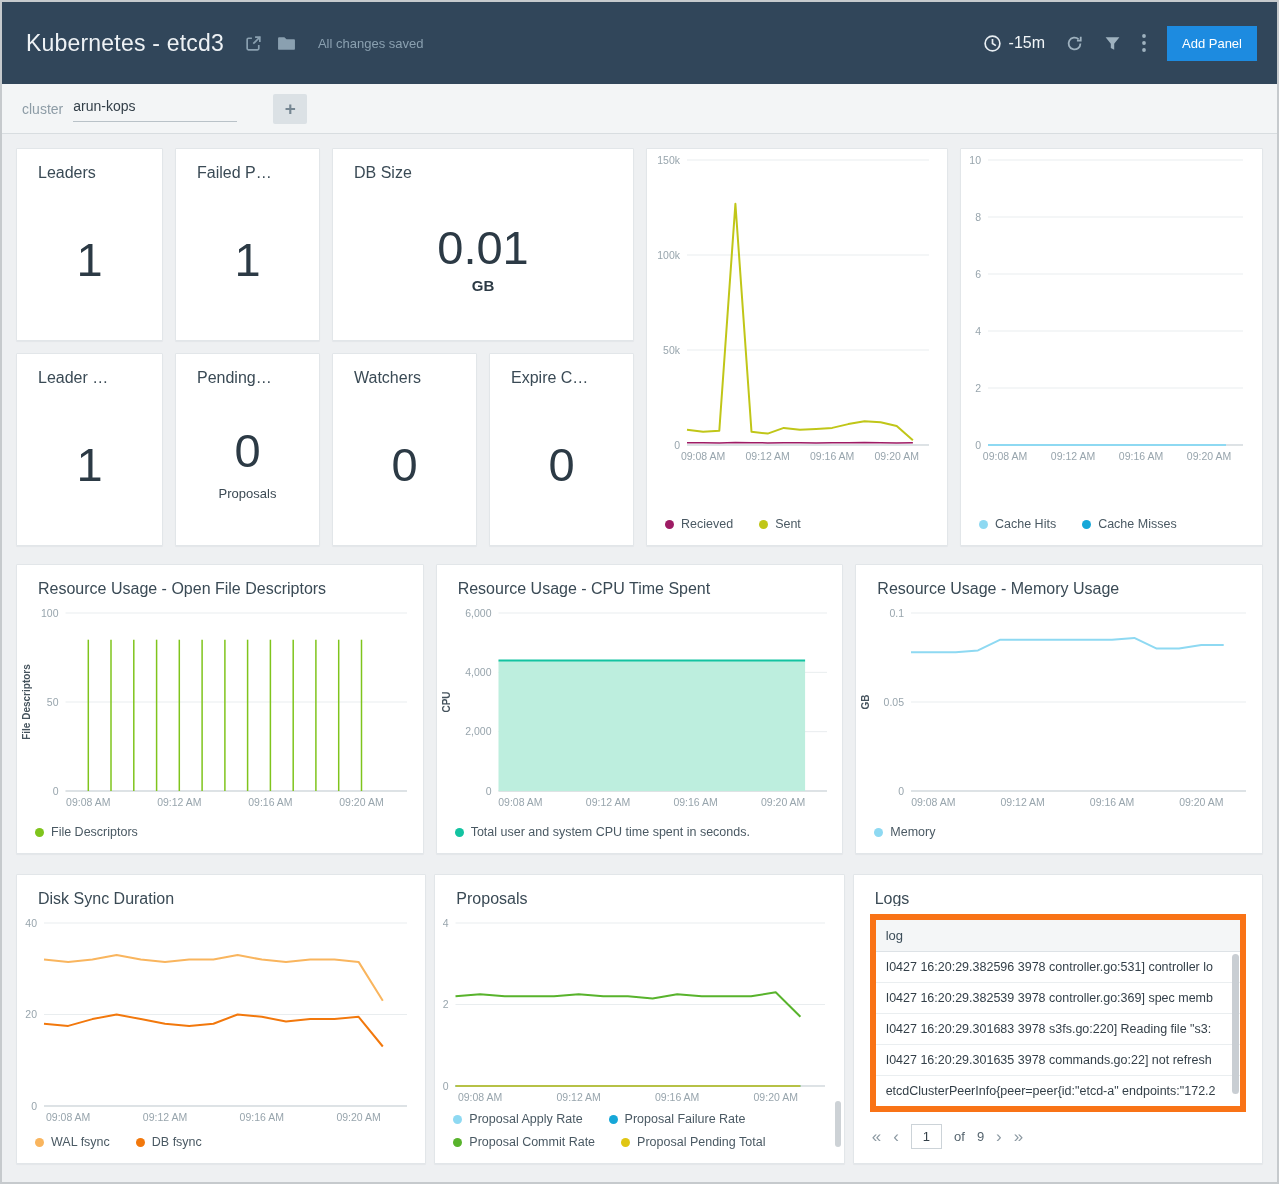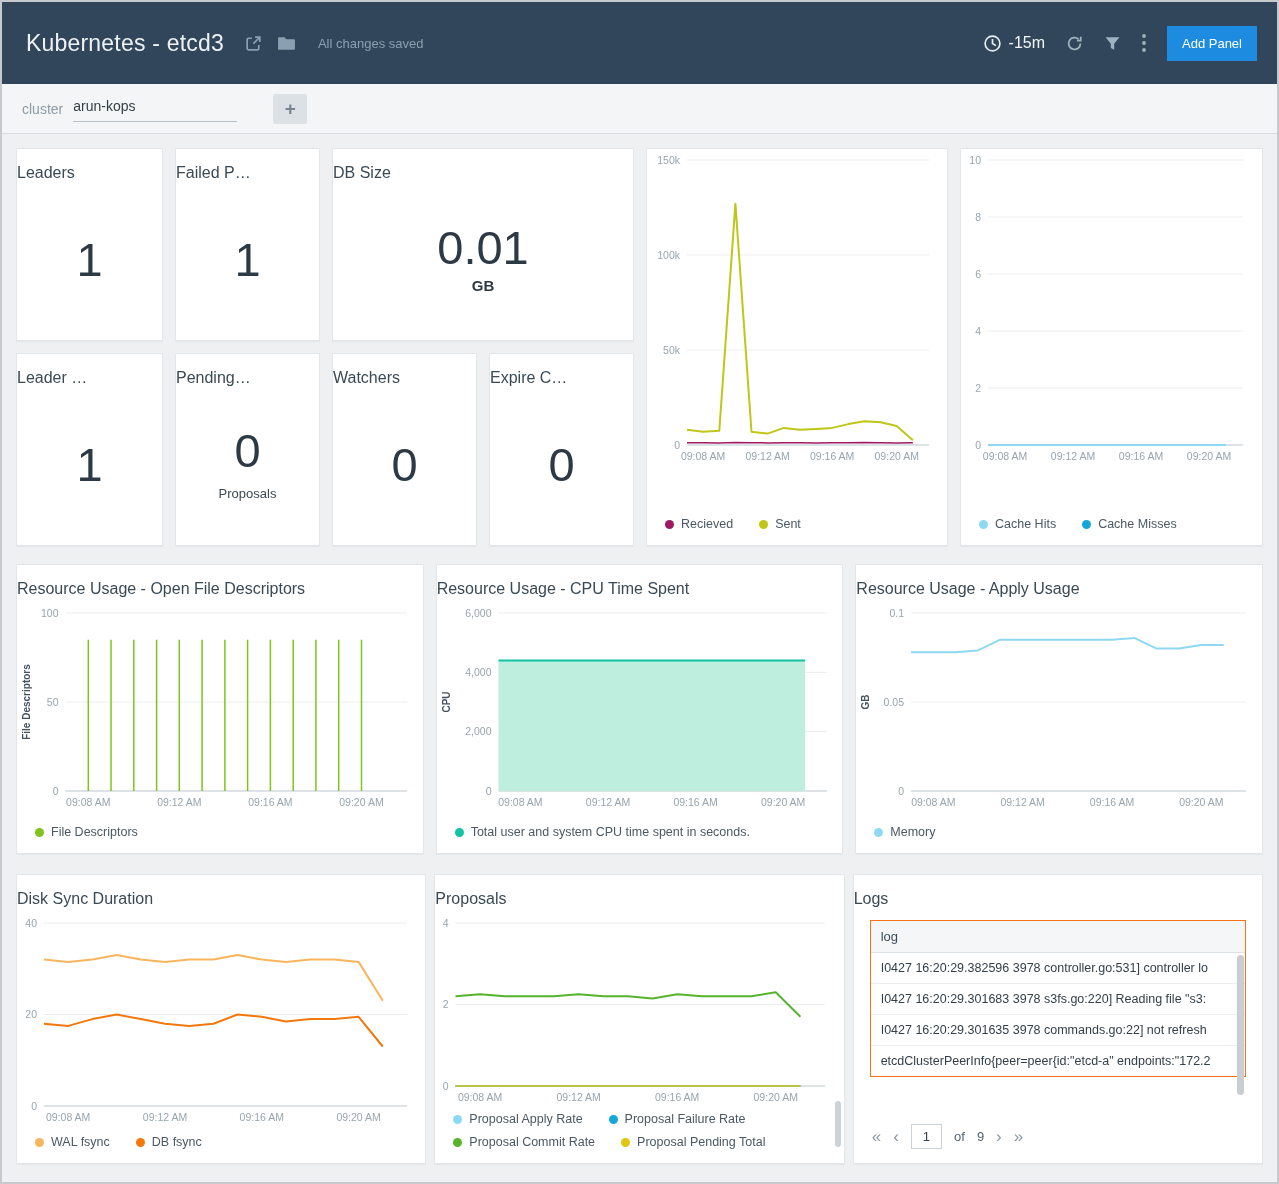--- a/index.html
+++ b/index.html
@@ -25,37 +25,37 @@
 
   
   .grid-top { display:grid; grid-template-columns:147px 145px 145px 145px 1fr 303px; grid-template-rows:193px 193px; gap:12px; margin:14px 14px 0; }
   .grid-mid { display:grid; grid-template-columns:1fr 1fr 1fr; gap:12px; margin:18px 14px 0; height:290px; }
   .grid-bot { display:grid; grid-template-columns:1fr 1fr 1fr; gap:8px; margin:20px 14px 17px; height:290px; }
   .p-leaders{grid-area:1/1;} .p-failed{grid-area:1/2;} .p-dbsize{grid-area:1/3/2/5;}
   .p-bytes{grid-area:1/5/3/6;} .p-cache{grid-area:1/6/3/7;}
   .p-leader2{grid-area:2/1;} .p-pending{grid-area:2/2;} .p-watchers{grid-area:2/3;} .p-expire{grid-area:2/4;}
 
   .panel { background:#fff; border:1px solid #e2e6e9; border-radius:1px; box-shadow:0 1px 1px rgba(40,60,80,.05); display:flex; flex-direction:column; overflow:hidden; position:relative; }
-  .panel-title { padding:15px 0 4px; font-size:16px; font-weight:500; color:#3a4a55; white-space:nowrap; overflow:hidden; }
+  .panel-title { padding:15px 21px 4px; font-size:16px; font-weight:500; color:#3a4a55; white-space:nowrap; overflow:hidden; }
 
   .stat-body { flex:1; display:flex; flex-direction:column; align-items:center; justify-content:center; padding-bottom:8px; }
   .stat-value { font-size:47px; font-weight:400; color:#2c3a45; line-height:1; }
   .stat-unit { font-size:15px; font-weight:bold; color:#2c3a45; margin-top:6px; }
   .stat-sub { font-size:13px; color:#3c4a54; margin-top:12px; }
 
   .chart { display:block; margin:4px 4px 0; }
   .chart .tick { font-size:10.5px; fill:#98a5ad; }
   .chart .ylab { font-size:10px; font-weight:bold; fill:#44525c; }
 
   .legend { display:flex; flex-wrap:wrap; gap:9px 26px; padding:0 18px; margin-top:auto; margin-bottom:14px; font-size:12.5px; color:#4a5963; }
   .legend-item { display:inline-flex; align-items:center; cursor:pointer; }
   .legend-item i { width:9px; height:9px; border-radius:50%; margin-right:7px; display:inline-block; }
 
   
-  .log-table { margin:8px 16px 0; border:1px solid #f97316; }
+  .log-table { margin:8px 16px 0; border:6px solid #f97316; }
   .log-head { background:#f4f6f7; padding:8px 10px; font-size:13px; font-weight:500; color:#3c4d59; border-bottom:1px solid #dde2e6; }
   .log-rows { position:relative; }
   .log-row { padding:8px 14px 8px 10px; font-size:12.5px; color:#333f48; border-bottom:1px solid #eaeef0; white-space:nowrap; overflow:hidden; }
   .log-row:last-child { border-bottom:none; }
   .log-scrollbar { position:absolute; right:1px; top:2px; width:7px; height:140px; background:#c9ced3; border-radius:4px; z-index:2; cursor:pointer; }
   .pager { display:flex; align-items:center; gap:12px; padding:12px 18px 14px; margin-top:auto; color:#8c99a2; }
   .pg { font-size:17px; line-height:1; cursor:pointer; }
   .page-box { border:1px solid #ccd3d8; background:#fff; padding:4px 11px; font-size:13px; color:#333f48; cursor:text; }
   .pg-of,.pg-total { font-size:13px; color:#55646e; }
   .side-scroll { position:absolute; right:3px; bottom:16px; width:6px; height:46px; background:#cdd2d6; border-radius:3px; cursor:pointer; }
@@ -269,21 +269,21 @@
           <text class="tick" x="342.2" y="200" text-anchor="middle">09:20 AM</text>
           <text class="ylab" transform="translate(9,96) rotate(-90)" text-anchor="middle">CPU</text>
           <polygon fill="#bdeede" points="57.5,185 57.5,54.5 79.4,54.5 101.3,54.5 123.2,54.5 145.1,54.5 167.0,54.5 188.9,54.5 210.8,54.5 232.7,54.5 254.6,54.5 276.5,54.5 298.4,54.5 320.3,54.5 342.2,54.5 364.1,54.5 364.1,185"></polygon>
           <polyline fill="none" stroke="#13c3a1" stroke-width="2" stroke-linejoin="round" points="57.5,54.5 79.4,54.5 101.3,54.5 123.2,54.5 145.1,54.5 167.0,54.5 188.9,54.5 210.8,54.5 232.7,54.5 254.6,54.5 276.5,54.5 298.4,54.5 320.3,54.5 342.2,54.5 364.1,54.5"></polyline>
         </svg>
       <div class="legend">
           <span class="legend-item"><i style="background: rgb(19, 195, 161);"></i>Total user and system CPU time spent in seconds.</span>
         </div>
     </section>
     <section class="panel">
-      <div class="panel-title">Resource Usage - Apply Usage</div>
+      <div class="panel-title">Resource Usage - Memory Usage</div>
       <svg class="chart" width="400" height="205">
           <line x1="51" x2="386" y1="185" y2="185" stroke="#e9edef"></line>
           <text class="tick" x="44" y="188.5" text-anchor="end">0</text>
           <line x1="51" x2="386" y1="96" y2="96" stroke="#e9edef"></line>
           <text class="tick" x="44" y="99.5" text-anchor="end">0.05</text>
           <line x1="51" x2="386" y1="7" y2="7" stroke="#e9edef"></line>
           <text class="tick" x="44" y="10.5" text-anchor="end">0.1</text>
           <line x1="51" x2="386" y1="185" y2="185" stroke="#c7cfd4"></line>
           <text class="tick" x="73.33333333333333" y="200" text-anchor="middle">09:08 AM</text>
           <text class="tick" x="162.66666666666669" y="200" text-anchor="middle">09:12 AM</text>
@@ -348,20 +348,21 @@
         </div>
       <span class="side-scroll"></span>
     </section>
     <section class="panel">
       <div class="panel-title">Logs</div>
       <div class="log-table">
         <div class="log-head">log</div>
         <div class="log-rows">
           <span class="log-scrollbar"></span>
         <div class="log-row">I0427 16:20:29.382596 3978 controller.go:531] controller lo</div>
+            <div class="log-row">I0427 16:20:29.382539 3978 controller.go:369] spec memb</div>
             <div class="log-row">I0427 16:20:29.301683 3978 s3fs.go:220] Reading file "s3:</div>
             <div class="log-row">I0427 16:20:29.301635 3978 commands.go:22] not refresh</div>
             <div class="log-row">etcdClusterPeerInfo{peer=peer{id:"etcd-a" endpoints:"172.2</div>
           </div>
       </div>
       <div class="pager">
         <span class="pg">«</span>
         <span class="pg">‹</span>
         <span class="page-box">1</span>
         <span class="pg-of">of</span>

